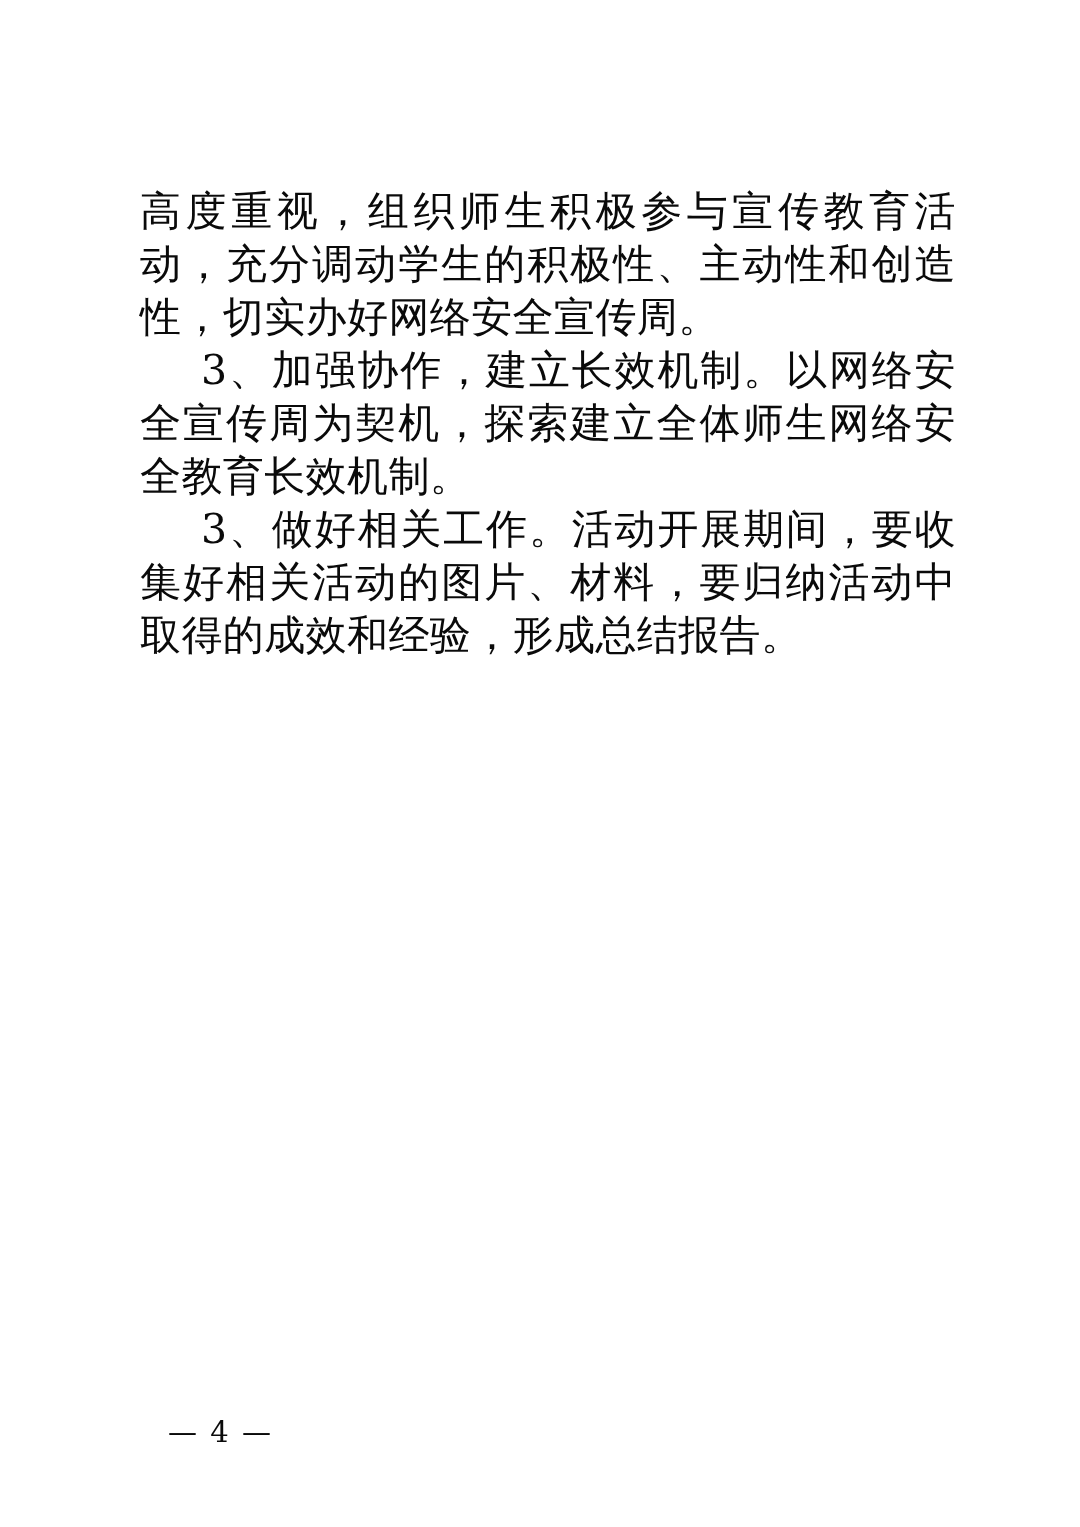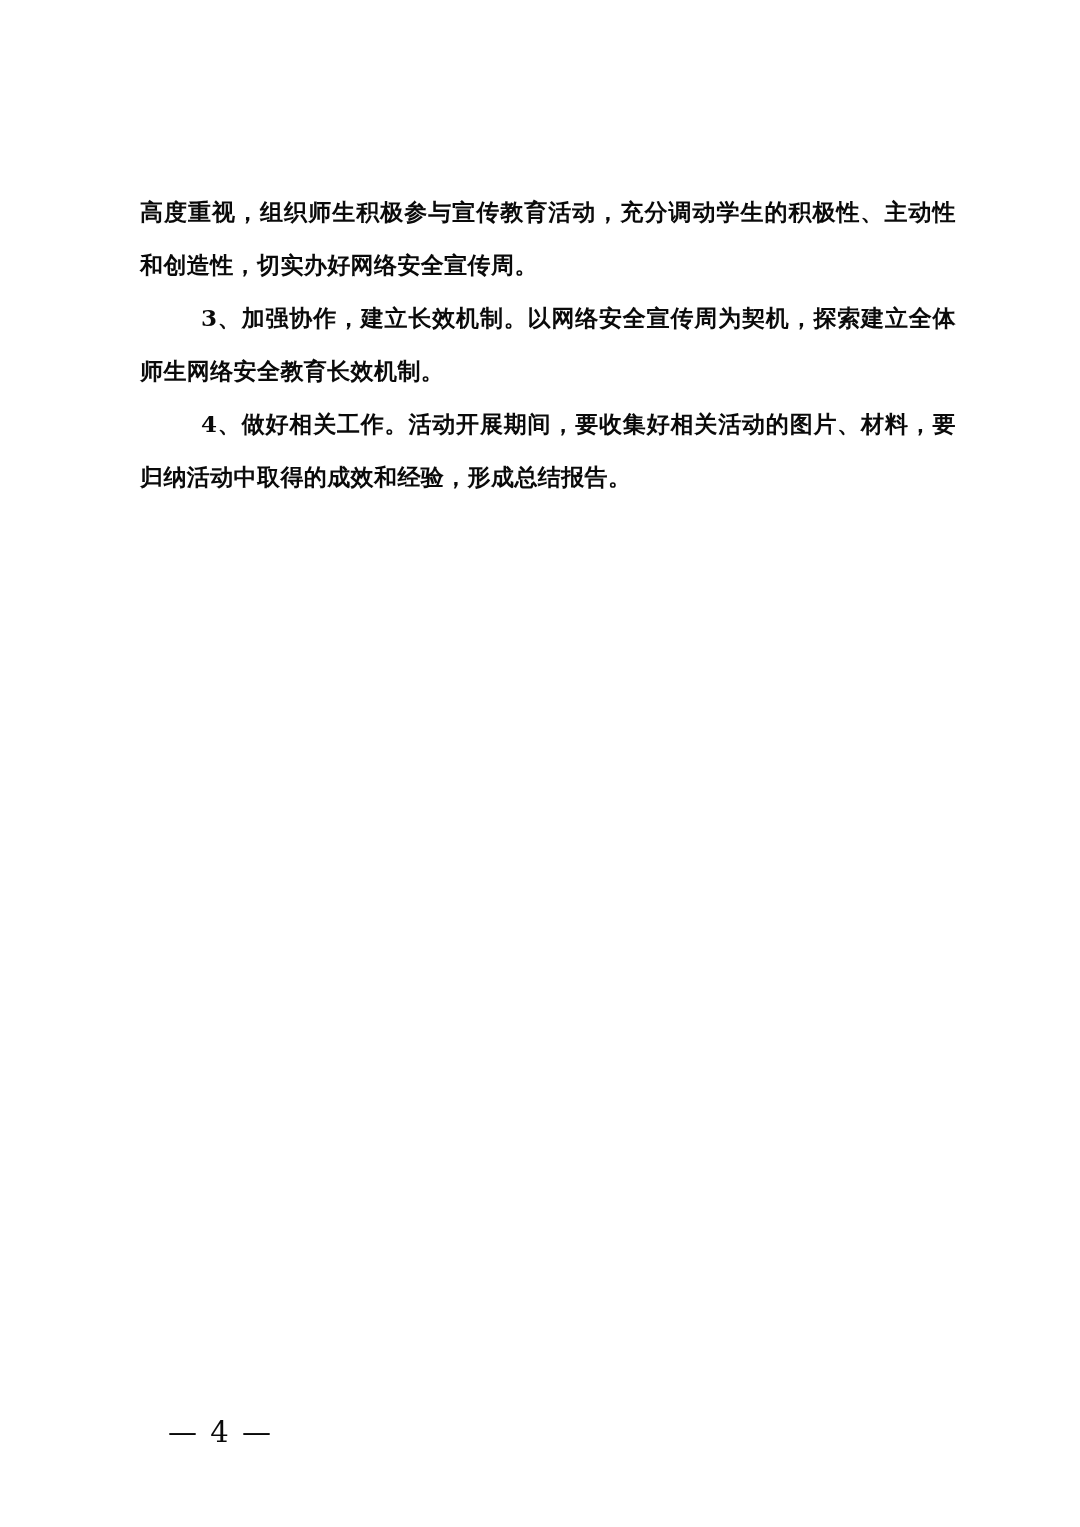--- a/index.html
+++ b/index.html
@@ -21,28 +21,28 @@
     left: 0;
     width: 1080px;
     height: 1527px;
     box-sizing: border-box;
     padding: 185px 120px 0 140px;
   }
   .doc-body {
     width: 820px;
   }
   .para {
-    font-size: 23px;
+    font-size: 41px;
     line-height: 53px;
     letter-spacing: 0.4px;
     text-align: justify;
     text-justify: inter-ideograph;
     margin: 0 4px 0 0;
     text-indent: 0;
-    font-weight: 700;
+    font-weight: 400;
   }
   .para.indent {
     text-indent: 61px;
   }
   .footer {
     position: absolute;
     left: 140px;
     bottom: 78px;
     width: 820px;
     text-align: left;
@@ -52,16 +52,16 @@
     padding-left: 28px;
   }
 </style>
 </head>
 <body>
 
 <div class="page">
   <div class="doc-body">
     <p class="para">高度重视，组织师生积极参与宣传教育活动，充分调动学生的积极性、主动性和创造性，切实办好网络安全宣传周。</p>
     <p class="para indent">3、加强协作，建立长效机制。以网络安全宣传周为契机，探索建立全体师生网络安全教育长效机制。</p>
-    <p class="para indent">4、做好相关工作。活动开展期间，要收集好相关活动的图片、材料，要归纳活动中取得的成效和经验，形成总结报告。</p>
+    <p class="para indent">3、做好相关工作。活动开展期间，要收集好相关活动的图片、材料，要归纳活动中取得的成效和经验，形成总结报告。</p>
   </div>
   <div class="footer">— 4 —</div>
 </div>
 
 </body></html>

